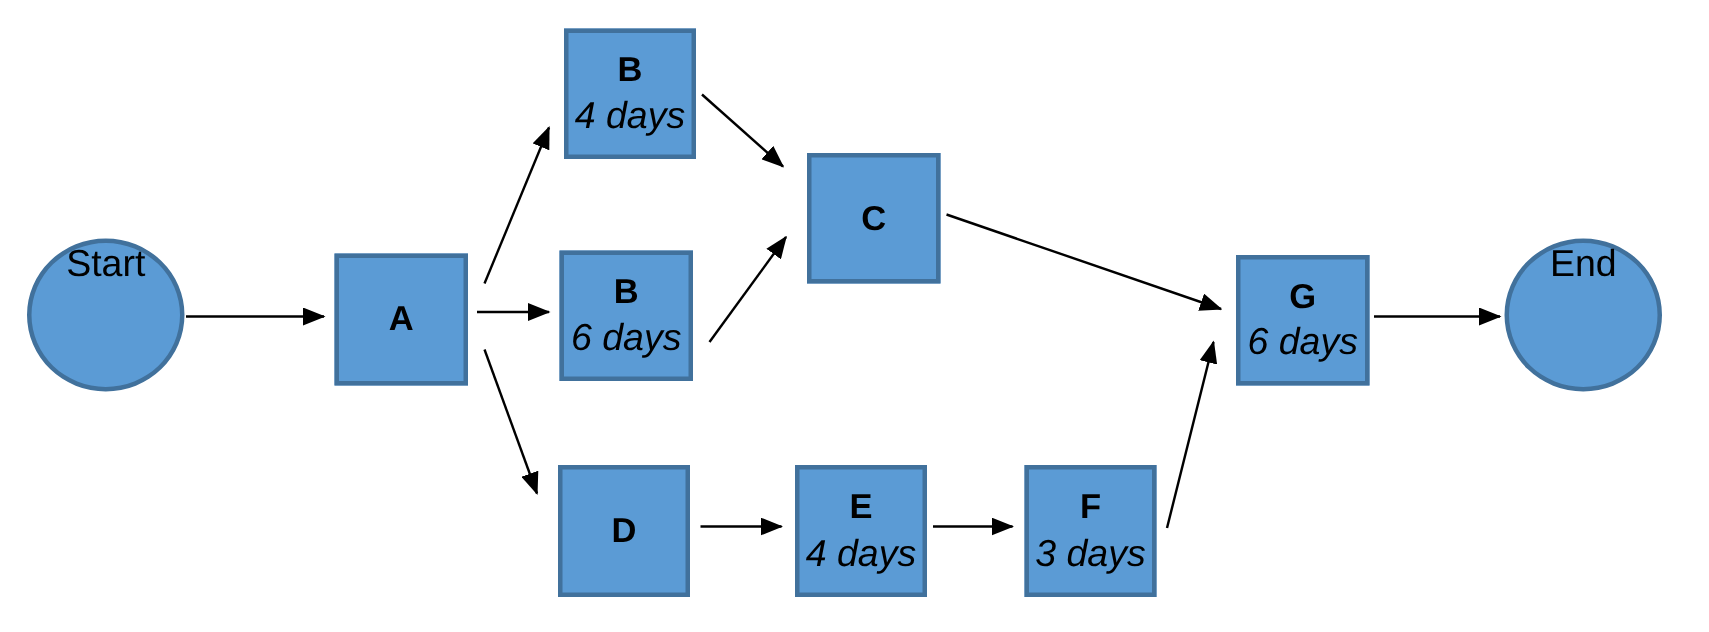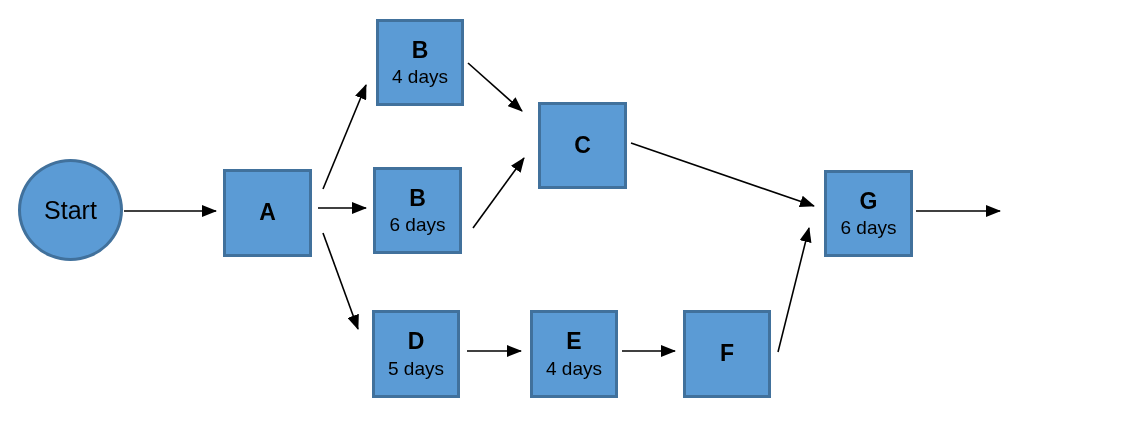--- a/index.html
+++ b/index.html
@@ -23,31 +23,31 @@
     background: #5B9BD5;
     border: 3px solid #41719C;
     display: flex;
     flex-direction: column;
     align-items: center;
     justify-content: center;
     text-align: center;
     line-height: 1.28;
   }
   .node-rect .lbl { font-weight: bold; font-size: 23px; }
-  .node-rect .dur { font-weight: normal; font-size: 19px; }
+  .node-rect .dur { font-weight: normal; font-size: 25px; font-style: italic; }
   .node-circle {
     position: absolute;
     box-sizing: border-box;
     width: 105px;
     height: 102px;
     background: #5B9BD5;
     border: 3px solid #41719C;
     border-radius: 50%;
     display: flex;
-    align-items: center;
+    align-items: flex-start;
     justify-content: center;
     font-size: 25px;
   }
   
   .node-a  { left: 223px; top: 169px; width: 89px; height: 88px; }
   .node-b4 { left: 376px; top:  19px; width: 88px; height: 87px; }
   .node-b6 { left: 373px; top: 167px; width: 89px; height: 87px; }
   .node-c  { left: 538px; top: 102px; width: 89px; height: 87px; }
   .node-d  { left: 372px; top: 310px; width: 88px; height: 88px; }
   .node-e  { left: 530px; top: 310px; width: 88px; height: 88px; }
@@ -99,31 +99,34 @@
     <span class="lbl">B</span>
     <span class="dur">6 days</span>
   </div>
 
   <div class="node-rect node-c">
     <span class="lbl">C</span>
   </div>
 
   <div class="node-rect node-d">
     <span class="lbl">D</span>
-    <span class="dur">5 days</span>
   </div>
 
   <div class="node-rect node-e">
     <span class="lbl">E</span>
     <span class="dur">4 days</span>
   </div>
 
   <div class="node-rect node-f">
     <span class="lbl">F</span>
+    <span class="dur">3 days</span>
   </div>
 
   <div class="node-rect node-g">
     <span class="lbl">G</span>
     <span class="dur">6 days</span>
   </div>
 
+  <div class="node-circle node-end">
+    <span>End</span>
+  </div>
 
 </div>
 
 </body></html>

